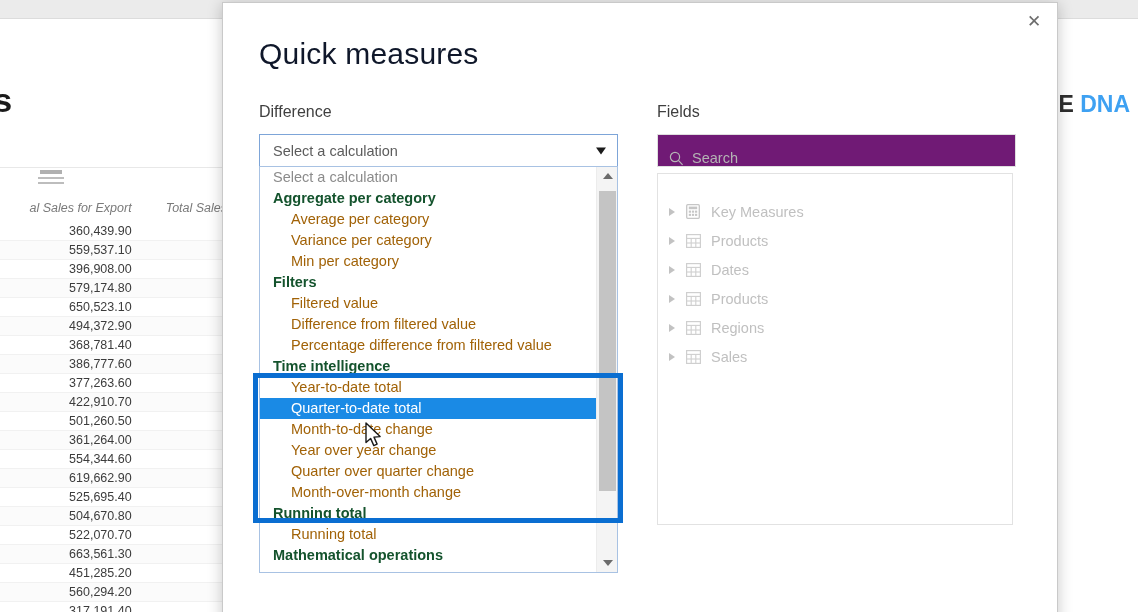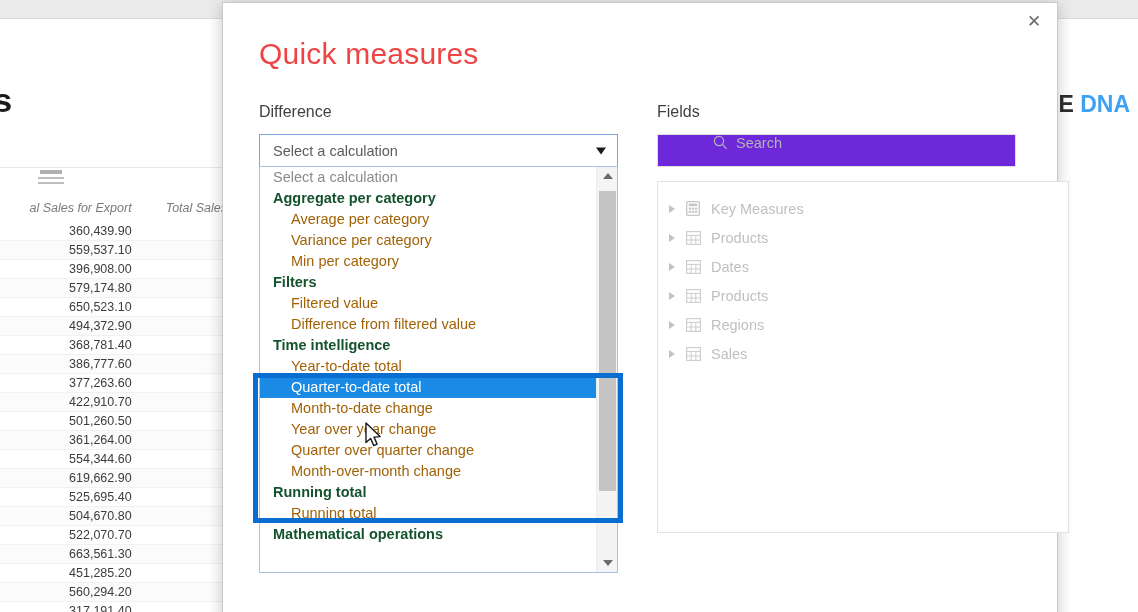--- a/index.html
+++ b/index.html
@@ -103,21 +103,21 @@
     position: absolute; right: 6px; top: 2px;
     width: 34px; height: 32px;
     display: flex; align-items: center; justify-content: center;
     color: #6d6d6d; font-size: 17px;
     cursor: pointer;
     user-select: none;
   }
   .dialog-title {
     position: absolute; left: 36px; top: 34px;
     font-size: 30px; font-weight: normal;
-    color: #ef4444;
+    color: #0f172a;
     letter-spacing: 0.2px;
   }
 
   
   .col-left {
     position: absolute; left: 36px; top: 100px; width: 365px;
   }
   .col-right {
     position: absolute; left: 434px; top: 100px; width: 365px;
   }
@@ -224,38 +224,38 @@
     left: 365px; top: 422px;
     z-index: 50;
     pointer-events: none;
   }
 
   
   .search-box {
     position: relative;
     width: 359px; height: 33px;
     border: 1px solid #dfdfdf;
-    background: #6d28d9;
-    box-sizing: border-box;
-    display: flex; align-items: flex-start; padding-left: 44px;
+    background: #701a75;
+    box-sizing: border-box;
+    display: flex; align-items: flex-end;
   }
   .search-box .sicon {
     margin-left: 11px; margin-right: 8px;
     display: flex; align-items: center;
   }
   .search-box .sph {
     font-size: 14.5px; color: #b4b4b4;
   }
   .fields-list {
-    margin-top: 14px;
-    width: 412px; height: 352px;
+    margin-top: 6px;
+    width: 356px; height: 352px;
     border: 1px solid #e2e2e2;
     background: #ffffff;
     box-sizing: border-box;
-    padding-top: 12px;
+    padding-top: 23px;
     overflow: hidden;
   }
   .field-row {
     display: flex; align-items: center;
     height: 29px;
     padding-left: 5px;
     cursor: pointer;
   }
   .field-row .exp {
     width: 18px; display: flex; align-items: center; justify-content: center;
@@ -407,20 +407,21 @@
       <div class="dropdown">
         <div class="dd-inner" id="dd-inner">
             <div class="dd-item dd-placeholder">Select a calculation</div>
             <div class="dd-item dd-group">Aggregate per category</div>
             <div class="dd-item dd-opt">Average per category</div>
             <div class="dd-item dd-opt">Variance per category</div>
             <div class="dd-item dd-opt">Min per category</div>
             <div class="dd-item dd-group">Filters</div>
             <div class="dd-item dd-opt">Filtered value</div>
             <div class="dd-item dd-opt">Difference from filtered value</div>
+            <div class="dd-item dd-opt">Percentage difference from filtered value</div>
             <div class="dd-item dd-group">Time intelligence</div>
             <div class="dd-item dd-opt">Year-to-date total</div>
             <div class="dd-item dd-opt selected">Quarter-to-date total</div>
             <div class="dd-item dd-opt">Month-to-date change</div>
             <div class="dd-item dd-opt">Year over year change</div>
             <div class="dd-item dd-opt">Quarter over quarter change</div>
             <div class="dd-item dd-opt">Month-over-month change</div>
             <div class="dd-item dd-group">Running total</div>
             <div class="dd-item dd-opt">Running total</div>
             <div class="dd-item dd-group">Mathematical operations</div>

